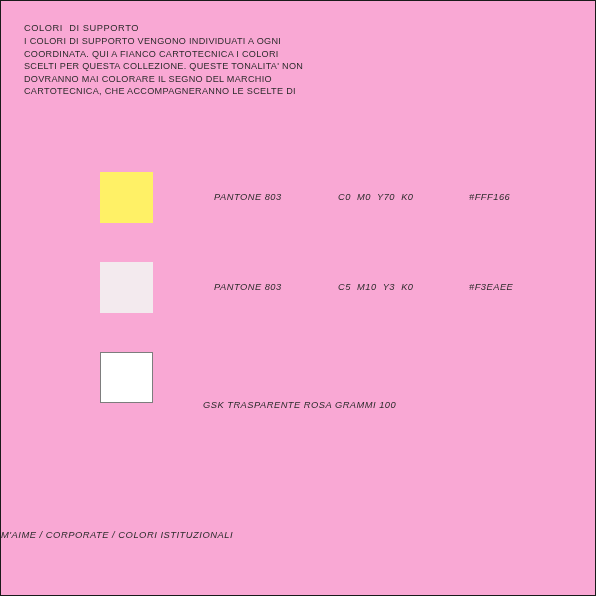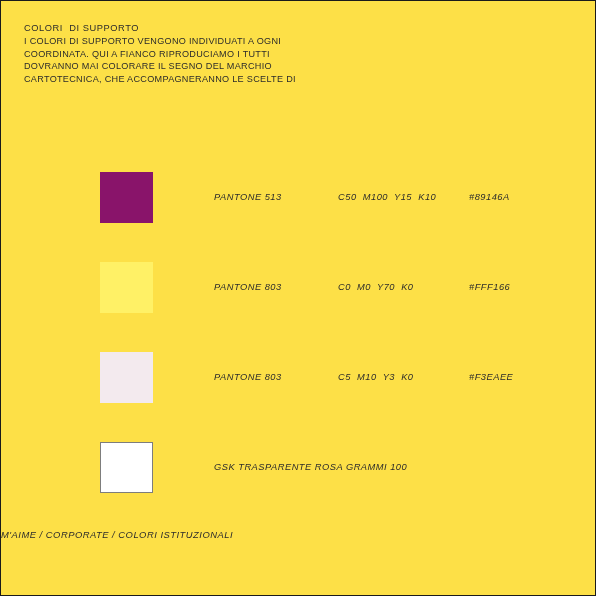--- a/index.html
+++ b/index.html
@@ -7,21 +7,21 @@
     padding: 0;
     background: #ffffff;
   }
   body {
     font-family: "Liberation Sans", sans-serif;
   }
   .page {
     position: relative;
     width: 596px;
     height: 596px;
-    background: #fde047;
+    background: #f9a8d4;
     box-sizing: border-box;
     border: 1px solid #1a1a1a;
     overflow: hidden;
   }
 
   
   .intro {
     position: absolute;
     left: 23px;
     top: 21px;
@@ -75,21 +75,21 @@
     font-size: 9.3px;
     font-style: italic;
     letter-spacing: 0.5px;
     color: #2b2b2b;
     white-space: pre;
     line-height: 12px;
   }
   .cell-name  { left: 213px; }
   .cell-cmyk  { left: 337px; }
   .cell-hex   { left: 468px; }
-  .cell-note  { left: 213px; }
+  .cell-note  { left: 202px; margin-top: 28px; }
 
   
   .footer {
     position: absolute;
     left: 0;
     top: 528px;
     width: 596px;
     text-align: left;
     font-size: 9.4px;
     font-style: italic;
@@ -100,33 +100,28 @@
 </style>
 </head>
 <body>
 
 <div class="page">
 
   <div class="intro">
     <div class="intro-title">COLORI  DI SUPPORTO</div>
     <div class="intro-body">
         <div>I COLORI DI SUPPORTO VENGONO INDIVIDUATI A OGNI</div>
-        <div>COORDINATA. QUI A FIANCO RIPRODUCIAMO I TUTTI</div>
+        <div>COORDINATA. QUI A FIANCO CARTOTECNICA I COLORI</div>
+        <div>SCELTI PER QUESTA COLLEZIONE. QUESTE TONALITA' NON</div>
         <div>DOVRANNO MAI COLORARE IL SEGNO DEL MARCHIO</div>
         <div>CARTOTECNICA, CHE ACCOMPAGNERANNO LE SCELTE DI</div>
       </div>
   </div>
 
   <div class="rows">
-      <div class="row">
-        <div class="swatch" style="background: rgb(137, 20, 106);"></div>
-        <div class="cell cell-name">PANTONE 513</div>
-        <div class="cell cell-cmyk">C50  M100  Y15  K10</div>
-        <div class="cell cell-hex">#89146A</div>
-      </div>
       <div class="row">
         <div class="swatch" style="background: rgb(255, 241, 102);"></div>
         <div class="cell cell-name">PANTONE 803</div>
         <div class="cell cell-cmyk">C0  M0  Y70  K0</div>
         <div class="cell cell-hex">#FFF166</div>
       </div>
       <div class="row">
         <div class="swatch" style="background: rgb(243, 234, 238);"></div>
         <div class="cell cell-name">PANTONE 803</div>
         <div class="cell cell-cmyk">C5  M10  Y3  K0</div>

